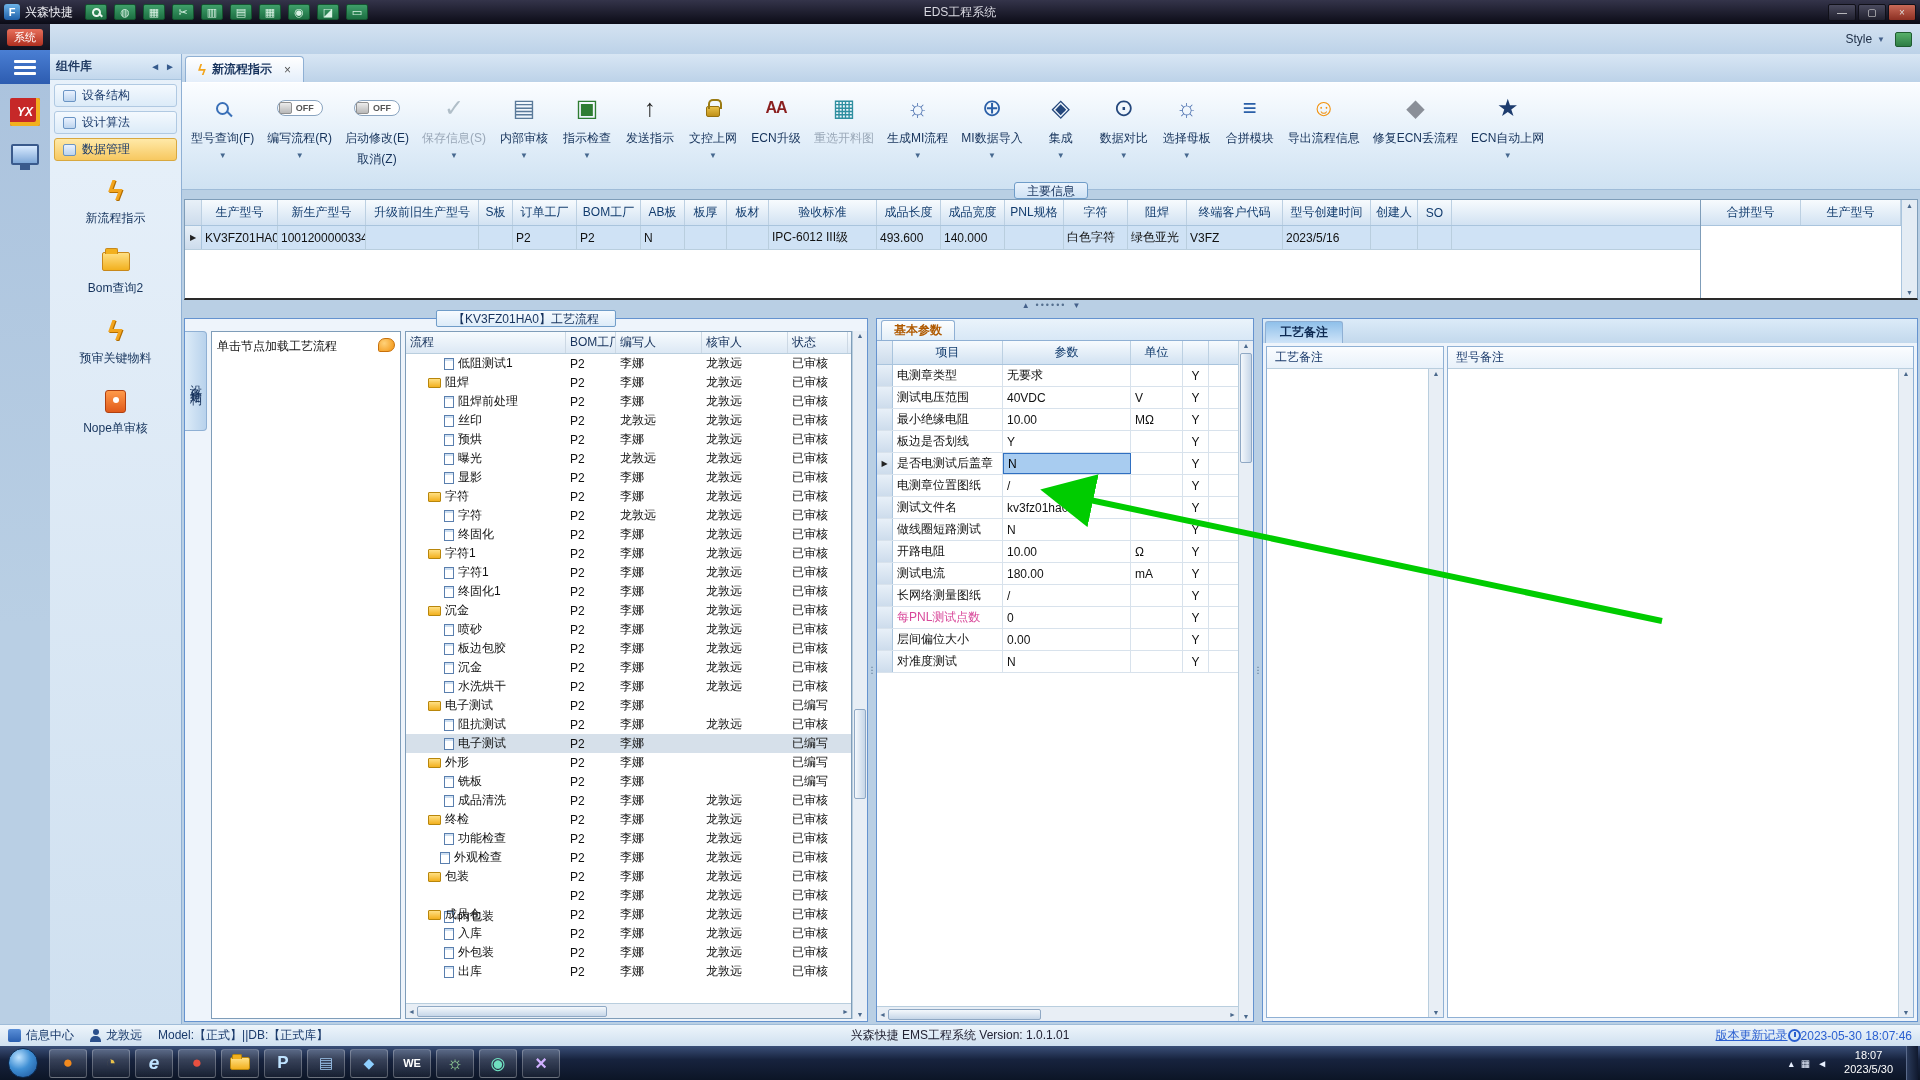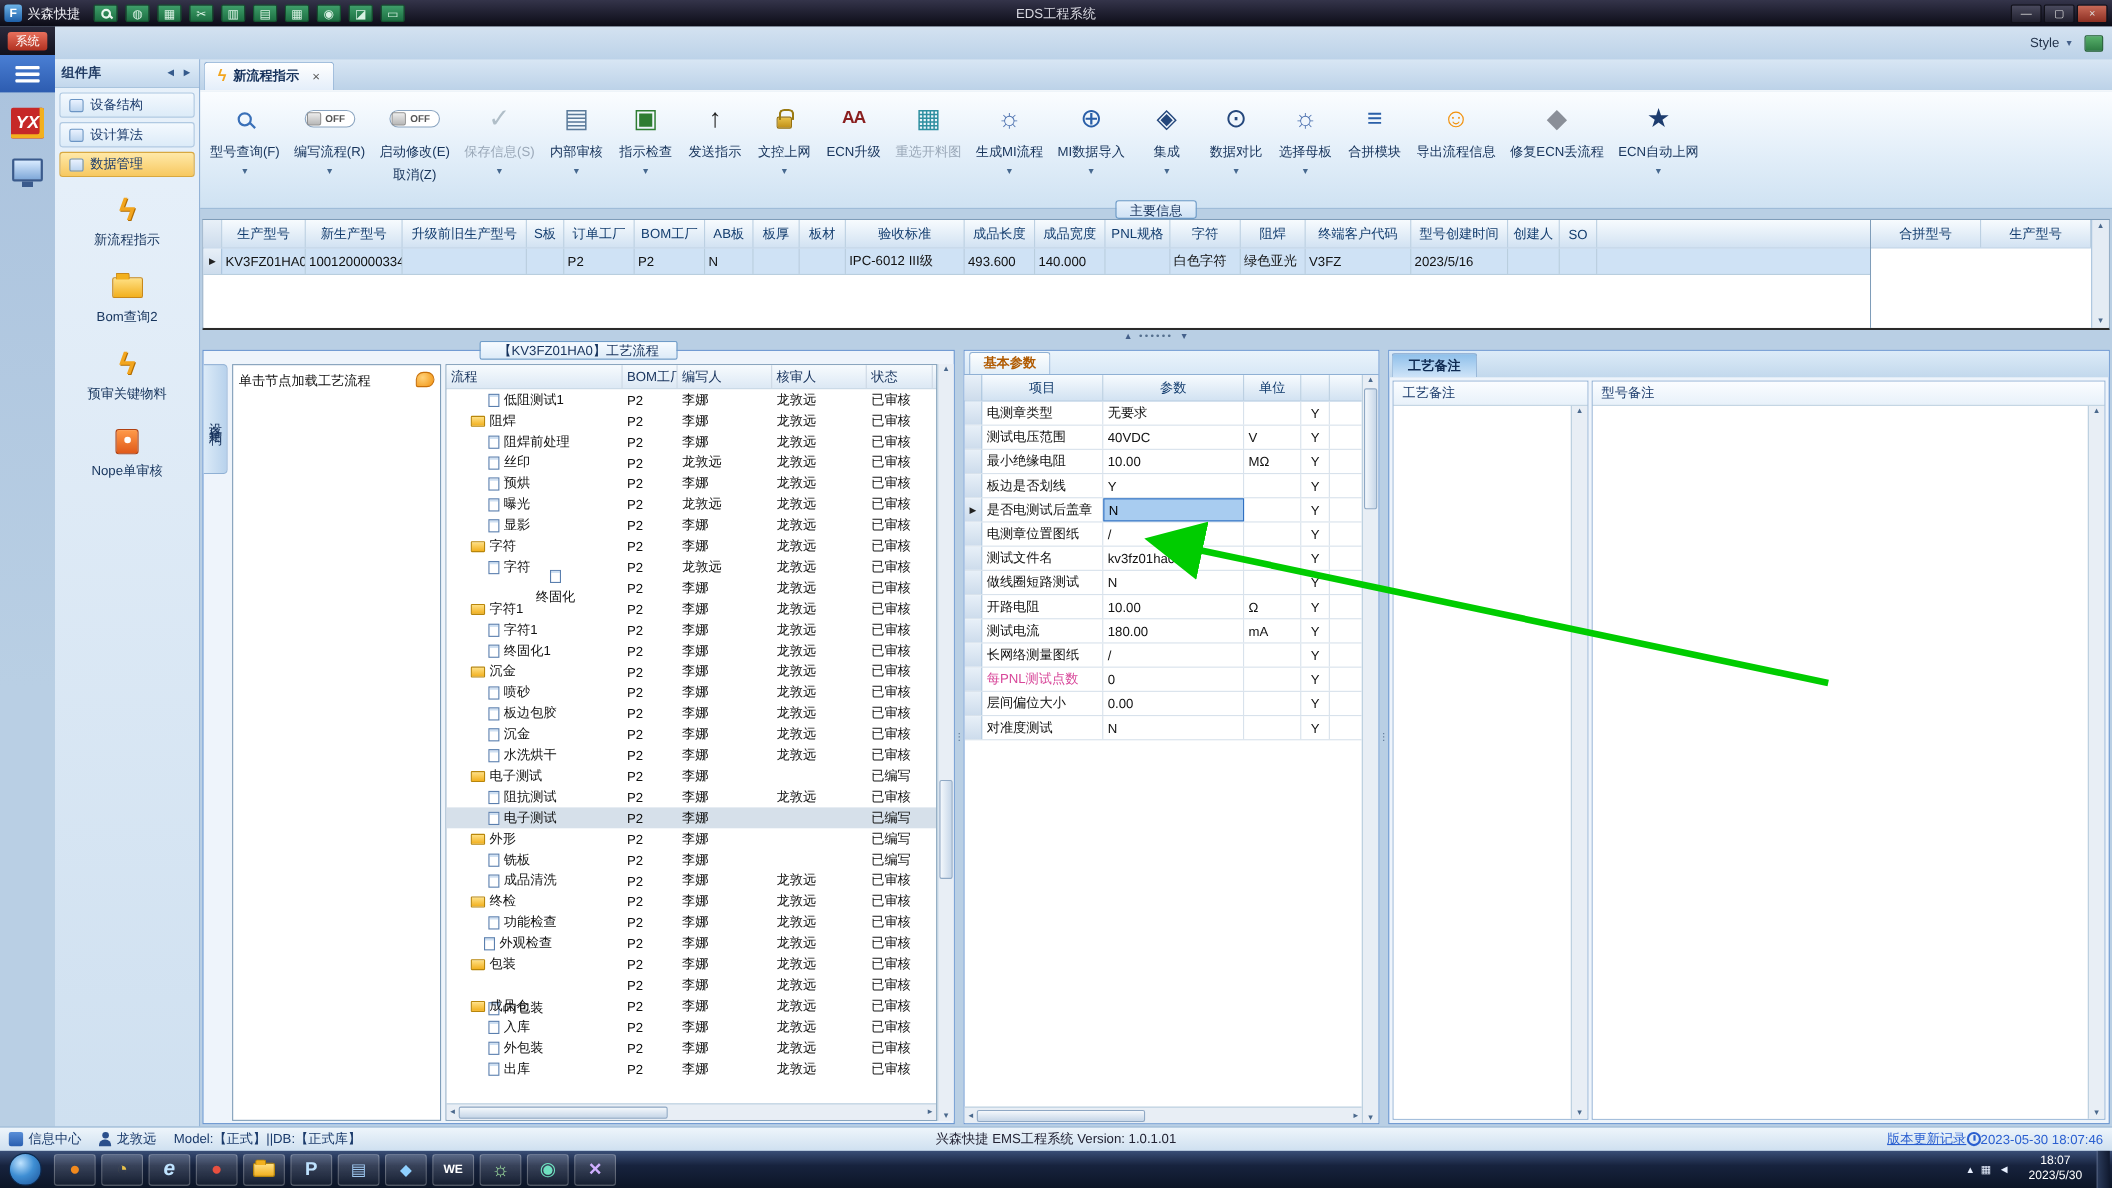--- a/index.html
+++ b/index.html
@@ -17,21 +17,21 @@
 .tb-winbtn{width:28px;height:17px;display:flex;align-items:center;justify-content:center;color:#ddd;font-size:10px;background:linear-gradient(#4a4a5e,#20202e);border:1px solid #101018;border-radius:2px}
 .tb-winbtn.close{background:linear-gradient(#c96a58,#8c2f22)}
 
 
 .workspace{flex:1;display:flex;min-height:0}
 .leftstrip{width:50px;flex:none;display:flex;flex-direction:column;align-items:center;background:linear-gradient(180deg,#aac2dd,#b9cfe4 60%)}
 .strip-top{height:26px;width:100%;background:linear-gradient(#2a2a3c,#12121e);display:flex;align-items:center;justify-content:center}
 .sys-badge{background:linear-gradient(#e8705c,#b03020);color:#fff;border-radius:3px;padding:1px 7px;font-size:11px}
 .hamburger{width:50px;height:34px;background:linear-gradient(#4a7fd4,#2d5cb0);display:flex;flex-direction:column;align-items:center;justify-content:center;gap:3px}
 .hamburger span{width:22px;height:3px;background:#fff;border-radius:1px}
-.yx-logo{margin-top:14px;width:30px;height:28px;background:#c62828;position:relative;color:#fff;font-weight:bold;font-style:italic;font-size:16px;display:flex;align-items:center;justify-content:center;border-radius:2px;box-shadow:inset -4px -4px 0 #f2b01e}
+.yx-logo{margin-top:14px;width:30px;height:28px;background:#c62828;position:relative;color:#fff;font-weight:bold;font-style:italic;font-size:12px;display:flex;align-items:center;justify-content:center;border-radius:2px;box-shadow:inset -4px -4px 0 #f2b01e}
 .pc-icon{margin-top:18px;width:28px;height:21px;border:2px solid #3a5a8c;background:linear-gradient(#d8eaff,#7fa8d8);border-radius:2px;position:relative}
 .pc-icon::after{content:"";position:absolute;left:7px;bottom:-7px;width:10px;height:5px;background:#3a5a8c}
 
 .rightcol{flex:1;display:flex;flex-direction:column;min-width:0}
 .style-row{height:30px;flex:none;display:flex;align-items:center;justify-content:flex-end;padding-right:8px;gap:10px;background:linear-gradient(#d4e2f1,#bcd2e8)}
 .style-dd{color:#22324a;display:flex;gap:5px;align-items:center}
 .style-caret{font-size:8px;color:#44608a}
 .mini-grid{width:17px;height:15px;background:linear-gradient(#57b06a,#2e7d44);border:1px solid #1f5c30;border-radius:2px}
 
 .content-row{flex:1;display:flex;min-height:0}
@@ -627,21 +627,21 @@
                       <div class="tr-name" style="padding-left: 38px;">
                         <span class="fi"></span>
                         <span class="tr-text">字符</span>
                       </div>
                       <div class="tr-c tr-fac">P2</div>
                       <div class="tr-c tr-wr">龙敦远</div>
                       <div class="tr-c tr-rv">龙敦远</div>
                       <div class="tr-c tr-st">已审核</div>
                     </div>
                     <div class="trow">
-                      <div class="tr-name" style="padding-left: 38px; flex-direction: column;">
+                      <div class="tr-name" style="padding-left: 38px;">
                         <span class="fi"></span>
                         <span class="tr-text">终固化</span>
                       </div>
                       <div class="tr-c tr-fac">P2</div>
                       <div class="tr-c tr-wr">李娜</div>
                       <div class="tr-c tr-rv">龙敦远</div>
                       <div class="tr-c tr-st">已审核</div>
                     </div>
                     <div class="trow">
                       <div class="tr-name" style="padding-left: 22px;">

